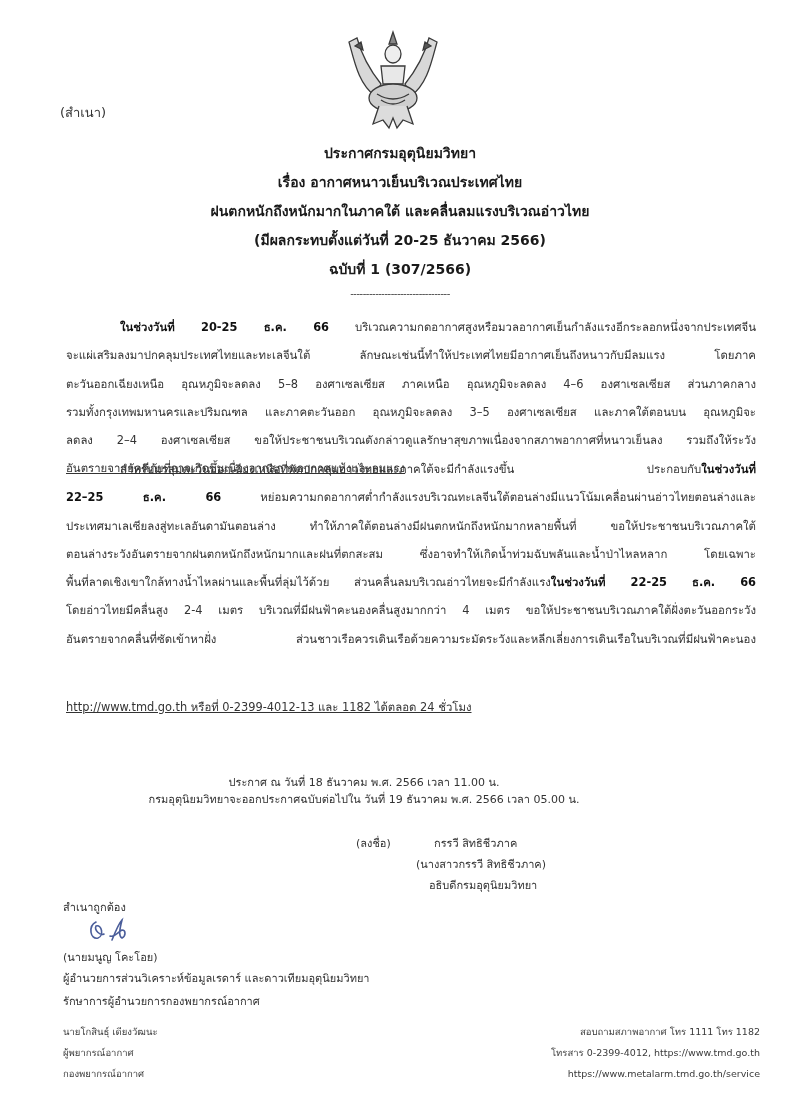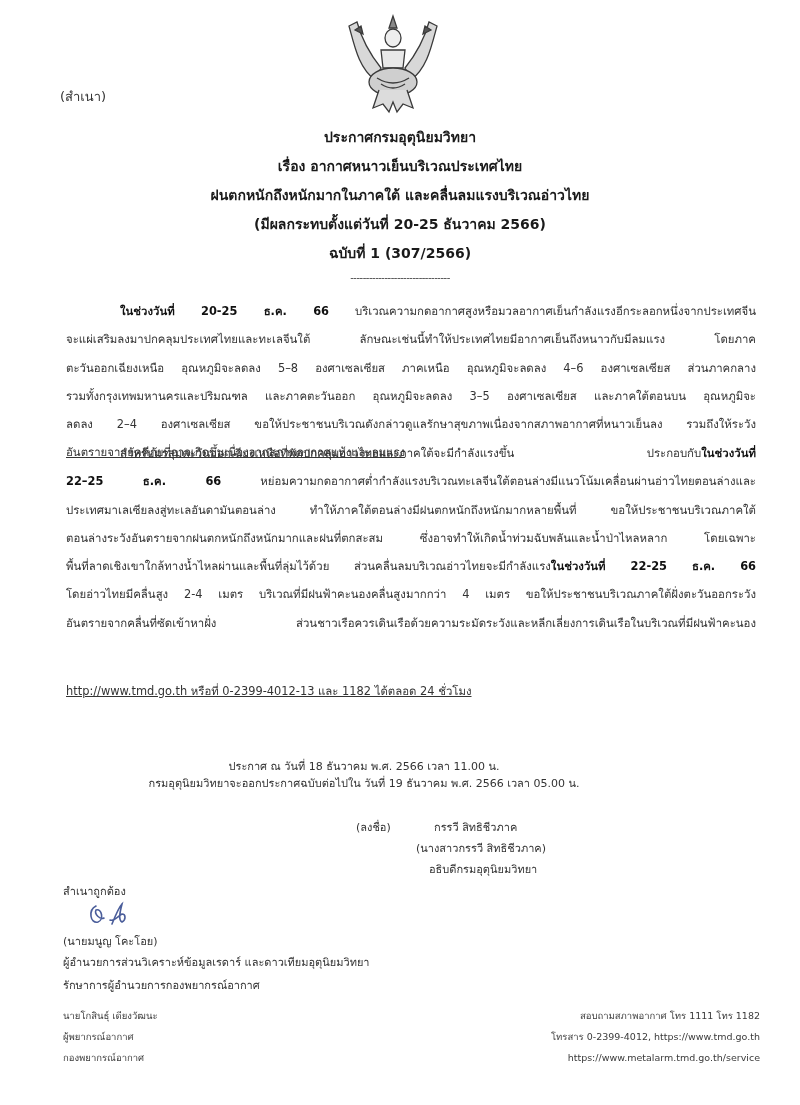--- a/index.html
+++ b/index.html
@@ -1,18 +1,18 @@
 <!DOCTYPE html>
 <html><head>
 <meta charset="utf-8">
 <style>
   html, body { margin:0; padding:0; background:#ffffff; }
   body { width:800px; height:1105px; position:relative; overflow:hidden;
          font-family:"DejaVu Sans", "Liberation Sans", sans-serif; color:#2a2a2a; }
-  .abs { position:absolute; }
+  .abs { position:absolute;margin-top:16px; }
   .emblem { left:337px; top:8px; width:112px; height:112px; }
   .copy-label { left:60px; top:86px; font-size:13px; color:#333; }
   .title-block { left:0; width:800px; top:123px; text-align:center; }
   .title-line { font-weight:bold; font-size:14px; line-height:29px; color:#1a1a1a; white-space:nowrap; }
   .dashes { left:0; width:800px; top:272px; text-align:center; font-size:10px; letter-spacing:-0.5px; color:#444; }
   .para { left:66px; width:690px; font-size:11.4px; line-height:28.3px; color:#333; text-align:justify; }
   .para .ln { display:block; white-space:nowrap; text-align-last:justify; text-align:justify; }
   .para .ln.last { text-align-last:left;text-decoration:underline; }
   .para .ind { padding-left:54px; }
   b { color:#111; }

